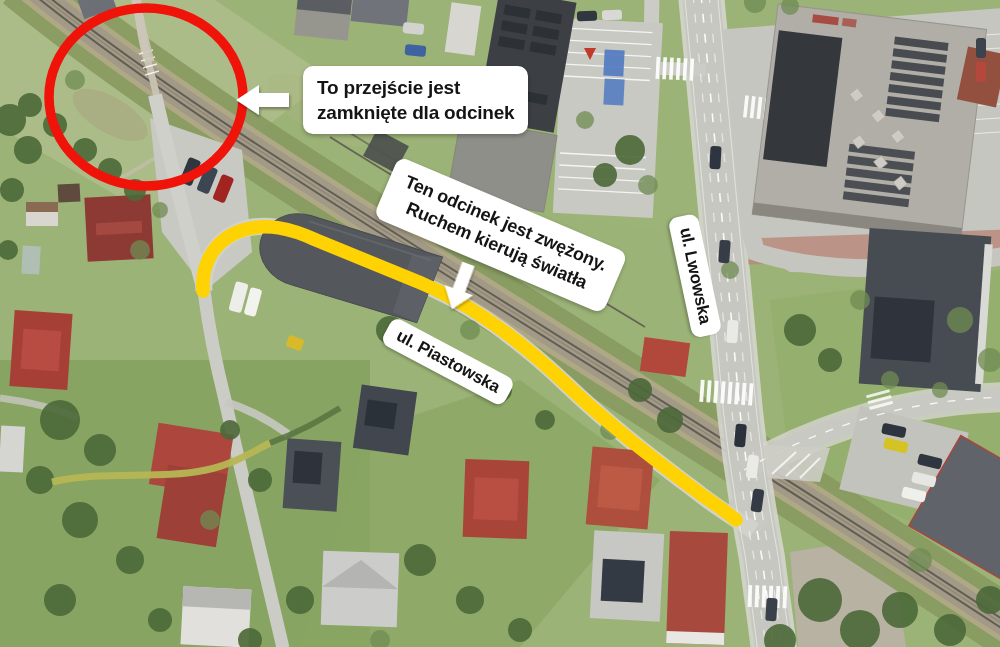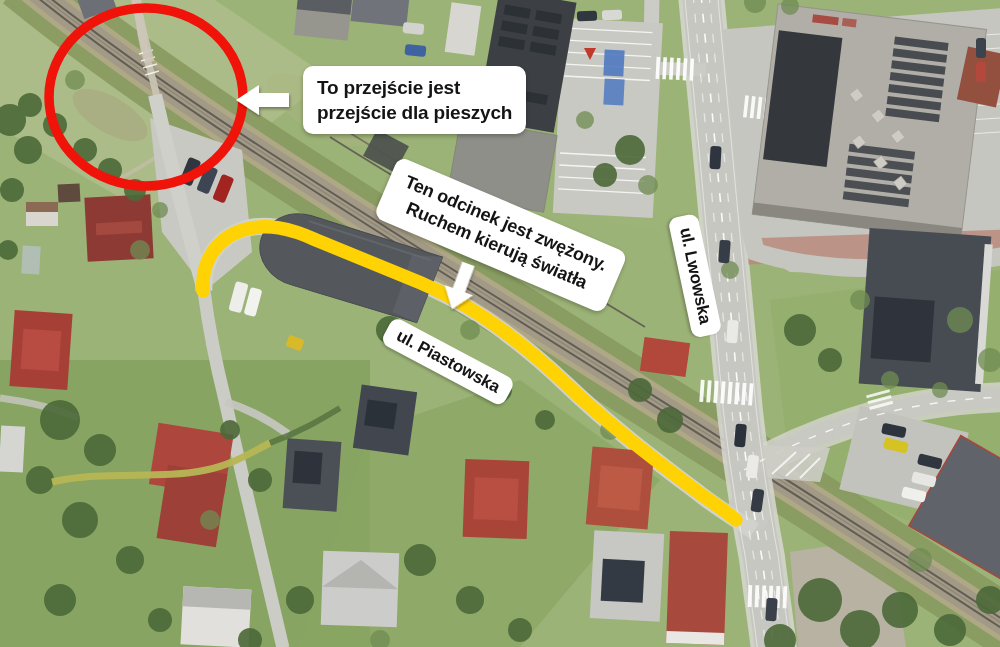--- a/index.html
+++ b/index.html
@@ -383,21 +383,21 @@
     <ellipse cx="146" cy="97" rx="97" ry="89" fill="none" stroke="#EF1309" stroke-width="9.5"></ellipse>
     <polygon points="236,100 259,85 259,93 289,93 289,107 259,107 259,115" fill="#FFFFFF" filter="url(#ds)"></polygon>
     <g transform="rotate(20 452 309)">
       <polygon points="452,309 437,289 445.5,289 445.5,261 458.5,261 458.5,289 467,289" fill="#FFFFFF" filter="url(#ds)"></polygon>
     </g>
   </g>
 </svg>
 
 <div class="note note-big" style="left:283px;top:66px;margin-left:20px;">
   <div class="ln">To przejście jest</div>
-  <div class="ln">przejście dla pieszych</div>
+  <div class="ln">zamknięte dla odcinek</div>
 </div>
 
 <div class="note note-rot" style="left:399px;top:156px;">
   <div class="ln">Ten odcinek jest zwężony.</div>
   <div class="ln">Ruchem kierują światła</div>
 </div>
 
 <div class="street street-p" style="left:394px;top:316px;">ul. Piastowska</div>
 
 <div class="street street-l" style="left:697px;top:213px;">ul. Lwowska</div>

